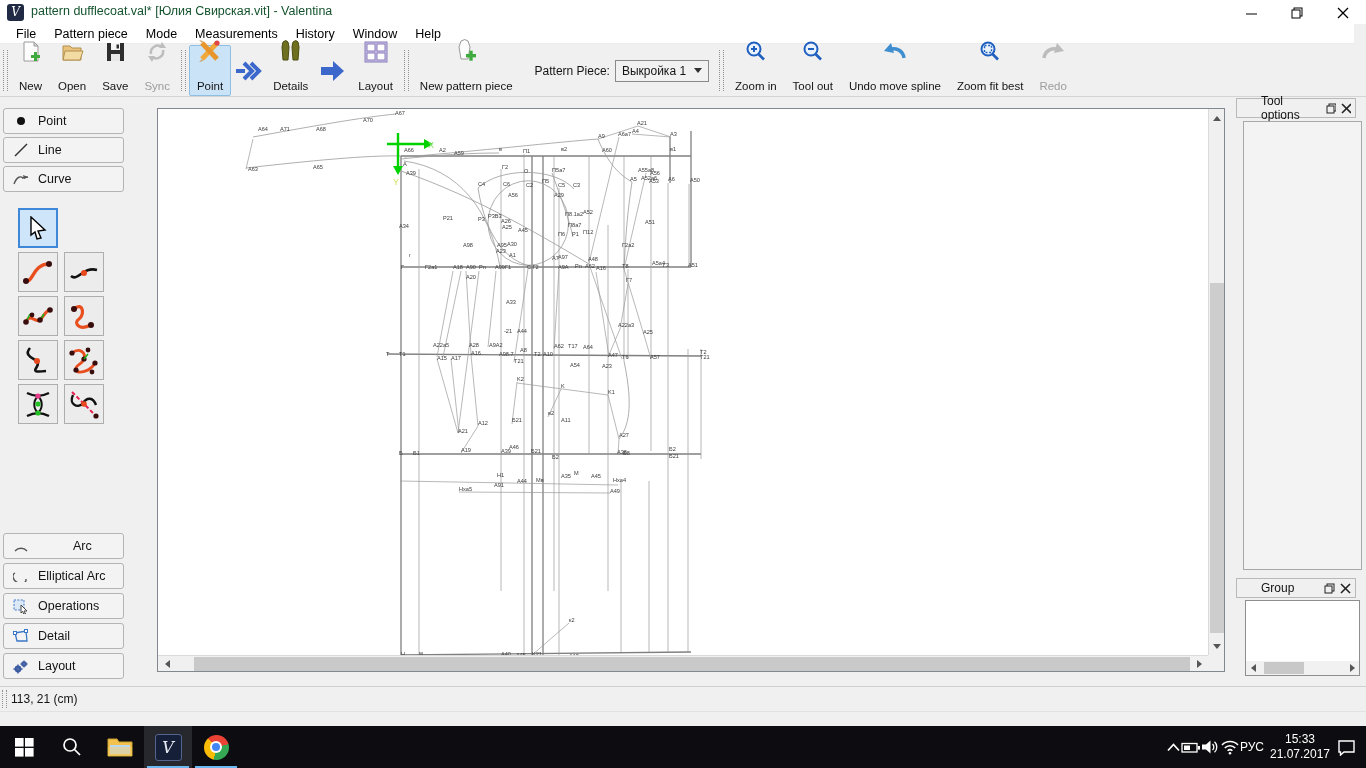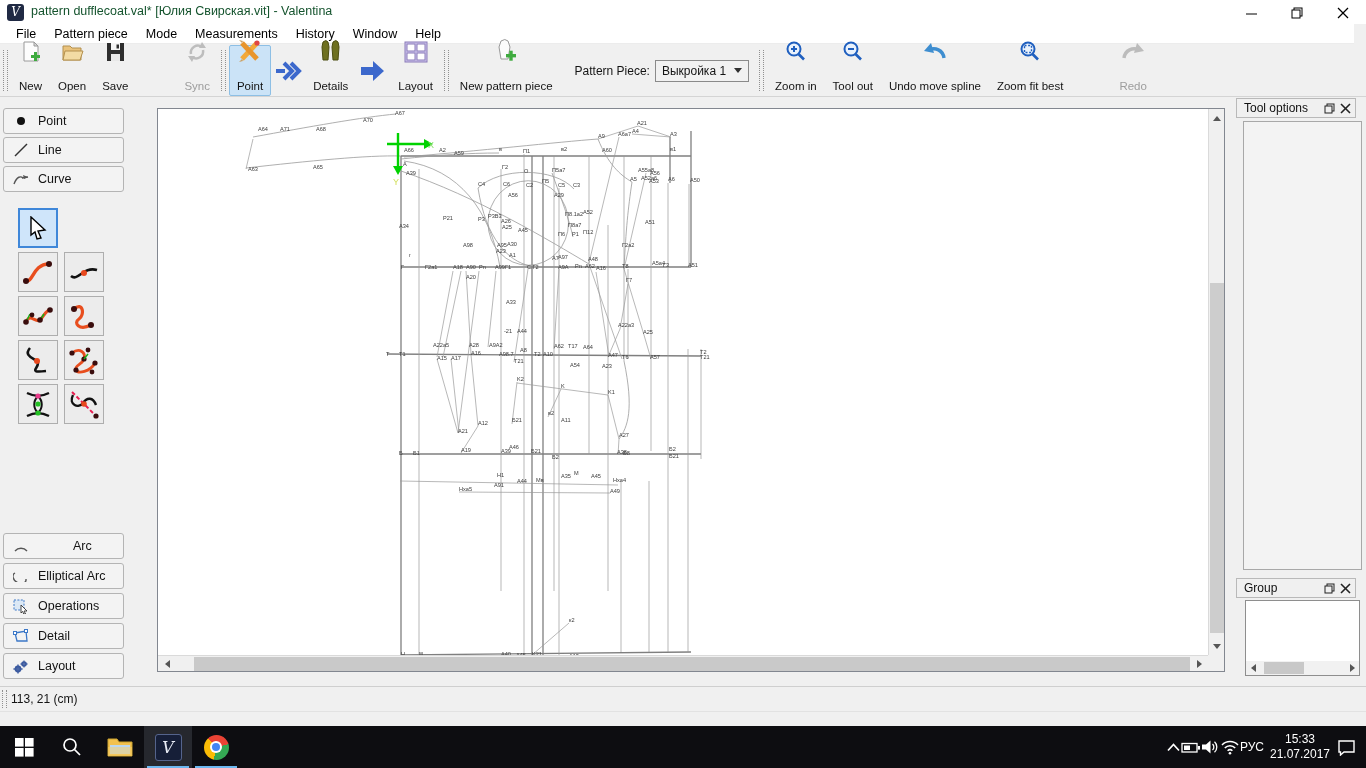--- a/index.html
+++ b/index.html
@@ -21,21 +21,21 @@
   .menu-item { font-size:12.5px; color:#000; padding:0 9px; height:20px; line-height:20px; }
 
   
   .toolbar { position:absolute; left:0; top:45px; width:1366px; height:52px; background:#f0f0f0;
     border-bottom:1px solid #d4d4d4; display:flex; align-items:stretch; }
   .tb-handle { width:5px; margin:5px 3px; border-left:1px dotted #909090; border-right:1px dotted #909090; }
   .tb-btn { display:flex; flex-direction:column; align-items:center; justify-content:flex-end;
     padding:3px 7px 3px; font-size:11.5px; color:#141414; gap:16px; border:1px solid transparent; border-radius:2px; }
   .tb-btn .ic { height:27px; display:flex; align-items:center; justify-content:center; }
   .tb-btn.sel { background:#cbe3f7; border-color:#8dbfe5; }
-  .tb-btn.dis { color:#9d9d9d;margin-left:40px; }
+  .tb-btn.dis { color:#9d9d9d; }
   .arrow-ic { display:flex; align-items:center; margin:0 3px; }
   .tb-group { display:flex; align-items:stretch; }
   .combo-wrap { display:flex; align-items:center; font-size:12px; color:#141414; margin-left:14px; }
   .combo { height:22px; min-width:78px; border:1px solid #8a8a8a; background:#f1f1f1; display:flex;
     align-items:center; padding:0 6px; gap:8px; margin-left:5px; font-size:12px; }
   .combo .tri { width:0; height:0; border-left:4px solid transparent; border-right:4px solid transparent;
     border-top:5px solid #303030; }
 
   
   .toolbox { position:absolute; left:0; top:97px; width:157px; height:589px; background:#f0f0f0; }
@@ -58,21 +58,21 @@
   .sb-corner { position:absolute; right:0; bottom:0; width:16px; height:16px; background:#f0f0f0; }
   .tri-up    { width:0;height:0;border-left:4px solid transparent;border-right:4px solid transparent;border-bottom:5px solid #565656; }
   .tri-down  { width:0;height:0;border-left:4px solid transparent;border-right:4px solid transparent;border-top:5px solid #565656; }
   .tri-left  { width:0;height:0;border-top:4px solid transparent;border-bottom:4px solid transparent;border-right:5px solid #565656; }
   .tri-right { width:0;height:0;border-top:4px solid transparent;border-bottom:4px solid transparent;border-left:5px solid #565656; }
   .sb-arr { position:absolute; display:flex; align-items:center; justify-content:center; }
 
   
   .dock-title { position:absolute; left:1236px; width:120px; height:20px; background:#f0f0f0;
     border:1px solid #b9b9b9; display:flex; align-items:center; font-size:12px; color:#111;
-    padding:0 4px 0 7px; }
+    padding:0 4px 0 24px; }
   .dock-title .sp { flex:1; }
   .dock-title svg { display:block; margin-left:5px; }
   .tooloptions-body { position:absolute; left:1243px; top:121px; width:119px; height:449px;
     background:#f3f3f3; border:1px solid #a8a8a8; }
   .group-body { position:absolute; left:1245px; top:600px; width:115px; height:76px;
     background:#ffffff; border:1px solid #8e8e8e; }
   .group-hscroll { position:absolute; left:0; bottom:0; width:113px; height:14px; background:#f1f1f1; }
   .group-hthumb { position:absolute; left:18px; top:1px; width:40px; height:12px; background:#c8c8c8; }
 
   

